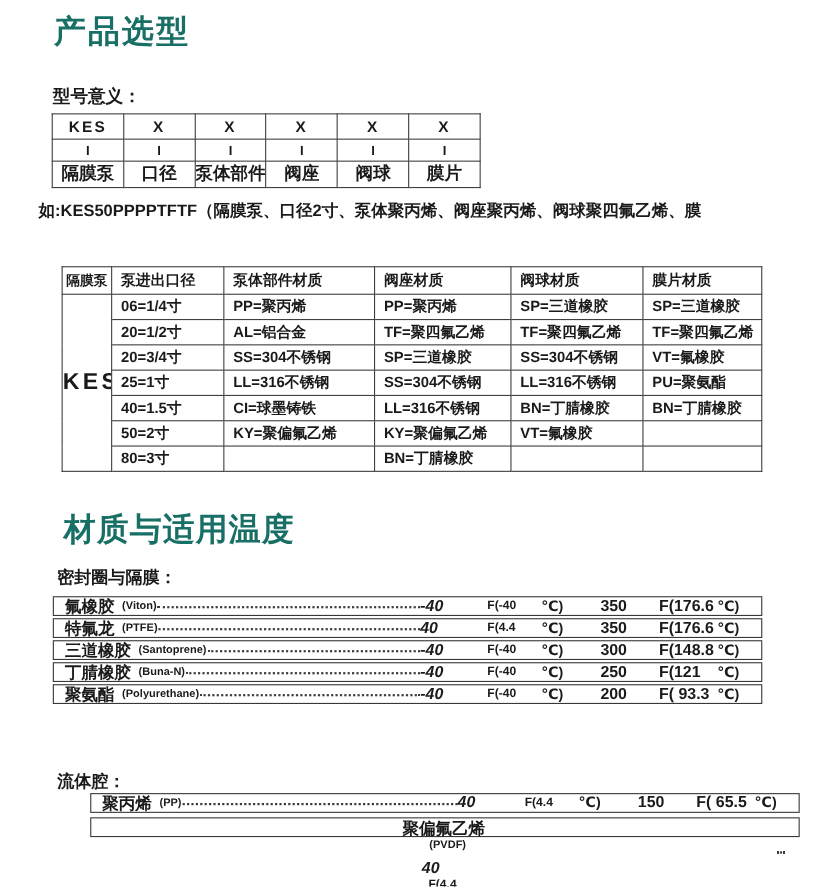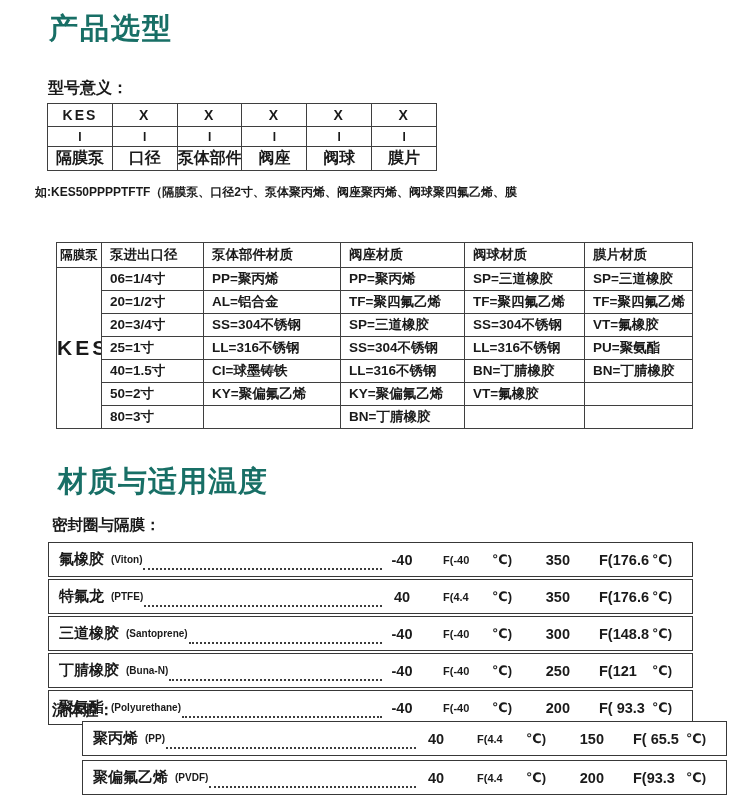--- a/index.html
+++ b/index.html
@@ -29,49 +29,49 @@
   .lbl-fluid { left: 52px; top: 700px; }
 
   
   #t1 { left: 47px; top: 103px; width: 390px; border-collapse: collapse; table-layout: fixed; }
   #t1 td { border: 1px solid var(--line); text-align: center; padding: 0; overflow: hidden; white-space: nowrap; }
   #t1 tr.r-code td { height: 23px; font-size: 14px; font-weight: bold; letter-spacing: 2px; }
   #t1 tr.r-pipe td { height: 20px; font-size: 12px; font-weight: bold; }
   #t1 tr.r-name td { height: 24px; font-size: 16px; font-weight: bold; }
 
   
-  .example { left: 35px; top: 179px; font-size: 12px; line-height: 26px; font-weight: 600; }
+  .example { left: 35px; top: 179px; font-size: 15px; line-height: 26px; font-weight: 600; }
   .example .ln { display: block; white-space: nowrap; }
   .example .ln2 { margin-left: 60px; }
 
   
   #t2 { left: 56px; top: 242px; width: 636px; border-collapse: collapse; table-layout: fixed; }
   #t2 th, #t2 td {
     border: 1px solid var(--line); font-weight: bold; text-align: left;
     padding: 0 2px 0 8px; overflow: hidden; white-space: nowrap;
   }
   #t2 th { height: 25px; font-size: 13.5px; }
   #t2 td { height: 23px; font-size: 13.5px; }
   #t2 th.c-first { text-align: center; padding: 0; font-size: 12.5px; }
   #t2 td.kes-cell { text-align: center; padding: 0; font-size: 21px; letter-spacing: 3px; }
 
   
   .temp-table { left: 48px; width: 645px; }
   #seal-table  { top: 542px; }
   #fluid-table { top: 721px; padding-left: 34px; }
   .mrow {
-    width: 645px; height: 35px; border: 1.5px solid #383838; background: #fff;
+    width: 645px; height: 18px; border: 1.5px solid #383838; background: #fff;
     display: flex; align-items: center; padding: 0 12px 0 10px;
   }
   #seal-table .mrow + .mrow { margin-top: 2px; }
-  #fluid-table .mrow + .mrow { margin-top: 4px; }
+  #fluid-table .mrow + .mrow { margin-top: 4px; flex-direction: column; }
   .mname { font-size: 15px; font-weight: bold; white-space: nowrap; }
   .men   { font-size: 10px; font-weight: 600; margin-left: 7px; white-space: nowrap; }
   .mdots { flex: 1; height: 0; border-bottom: 2px dotted #3c3c3c; align-self: flex-end; margin: 0 0 6px 1px; min-width: 8px; }
-  .c-f1 { width: 40px; text-align: center; font-size: 14.5px; font-weight: bold; }
+  .c-f1 { width: 40px; text-align: left; font-size: 14.5px; font-weight: bold; font-style: italic; }
   .c-c1 { width: 49px; margin-left: 21px; font-size: 11px; font-weight: 600; white-space: pre; }
   .c-u1 { width: 44px; font-size: 13px; font-weight: 600; }
   .c-f2 { width: 34px; text-align: right; font-size: 14.5px; font-weight: bold; }
   .c-c2 { width: 53px; margin-left: 29px; font-size: 14.5px; font-weight: 600; white-space: pre; }
   .c-u2 { width: 28px; font-size: 13px; font-weight: 600; }
 </style>
 </head>
 <body>
 
 <div>

